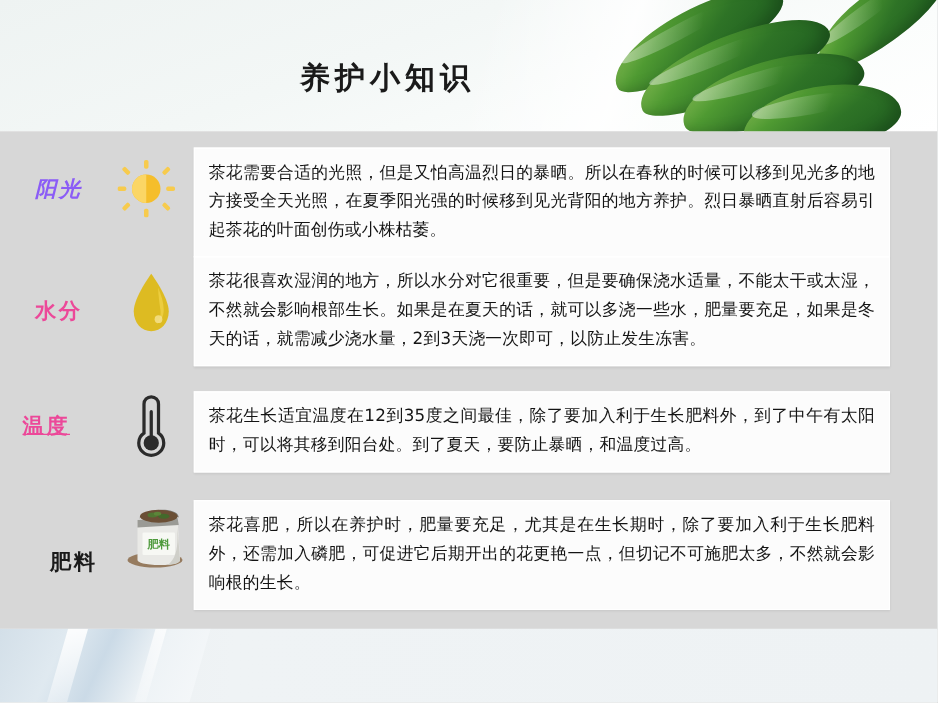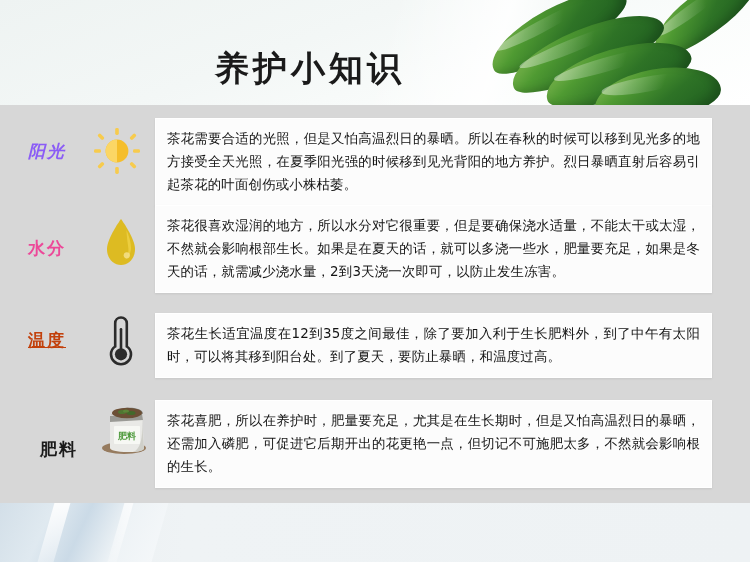--- a/index.html
+++ b/index.html
@@ -26,21 +26,21 @@
     overflow:hidden;
   }
   .header-sheen {
     position:absolute; left:330px; top:-40px; width:340px; height:220px;
     background:linear-gradient(115deg,rgba(255,255,255,0) 20%,rgba(255,255,255,.85) 48%,rgba(255,255,255,0) 60%);
     transform:rotate(-8deg);
   }
   .page-title {
     position:absolute; left:0; top:46px; width:750px;
     text-align:center;
-    font-size:34px; font-weight:bold; color:#1a1a1a;
+    font-size:24px; font-weight:bold; color:#1a1a1a;
     letter-spacing:4px;
     z-index:4;
     padding-right:130px;
   }
 
   
   .leaf-wrap {
     position:absolute; right:-6px; top:-34px;
     width:300px; height:160px;
     z-index:2;
@@ -204,21 +204,21 @@
           <path d="M22.5 12 C25 18 27 24 27 30 C27 35 24.5 39.5 21 41.8 C24 38.5 25 34 24.2 29 C23.6 24.5 22.6 18.5 22.5 12 Z" fill="#F0D349" opacity=".75"></path>
           <circle cx="22.8" cy="37.3" r="3.1" fill="#F5E08C" opacity=".85"></circle>
         </svg>
       </div>
     </div>
     <div class="textbox">茶花很喜欢湿润的地方，所以水分对它很重要，但是要确保浇水适量，不能太干或太湿，不然就会影响根部生长。如果是在夏天的话，就可以多浇一些水，肥量要充足，如果是冬天的话，就需减少浇水量，2到3天浇一次即可，以防止发生冻害。</div>
   </div>
 
   <div class="row r3">
     <div class="label-col">
-      <div class="cat-label" style="left:28px; top:16px; color:#c2410c;text-decoration:underline;">温度</div>
+      <div class="cat-label" style="left:18px; top:16px; color:#ec4899;text-decoration:underline;">温度</div>
       <div class="cat-icon" style="left:108px; top:3px;">
         <svg class="thermo" viewBox="0 0 26 50">
           <path d="M13 1.5 C9.7 1.5 7.2 4 7.2 7.2 L7.2 30.5 C4.6 32.2 3 35 3 38.3 C3 43.7 7.5 48.2 13 48.2 C18.5 48.2 23 43.7 23 38.3 C23 35 21.4 32.2 18.8 30.5 L18.8 7.2 C18.8 4 16.3 1.5 13 1.5 Z" fill="none" stroke="#2B2B2B" stroke-width="2.6"></path>
           <circle cx="13" cy="38.3" r="6.1" fill="#2B2B2B"></circle>
           <rect x="11.7" y="12" width="2.6" height="24" rx="1.3" fill="#2B2B2B"></rect>
         </svg>
       </div>
     </div>
     <div class="textbox">茶花生长适宜温度在12到35度之间最佳，除了要加入利于生长肥料外，到了中午有太阳时，可以将其移到阳台处。到了夏天，要防止暴晒，和温度过高。</div>
   </div>
@@ -235,21 +235,21 @@
           <ellipse cx="29" cy="13" rx="15" ry="5.2" fill="#6B4F35"></ellipse>
           <ellipse cx="24" cy="12" rx="4" ry="2" fill="#4E7A32" opacity=".9"></ellipse>
           <ellipse cx="33" cy="13" rx="4.5" ry="2" fill="#3F6B2A" opacity=".9"></ellipse>
           <ellipse cx="28" cy="11" rx="3" ry="1.6" fill="#5C8A3A" opacity=".9"></ellipse>
           <rect x="16" y="26" width="26" height="18" rx="1" fill="#F7F8F4"></rect>
           <text x="29" y="38.5" font-size="9" font-weight="bold" text-anchor="middle" fill="#4E9A3C" font-family="'DejaVu Sans',sans-serif">肥料</text>
           <path d="M44 22 L46 48 C46 50 43 51.5 36 52 C42 48 44 40 44 30 Z" fill="#CFCFC9"></path>
         </svg>
       </div>
     </div>
-    <div class="textbox">茶花喜肥，所以在养护时，肥量要充足，尤其是在生长期时，但是又怕高温烈日的暴晒，还需加入磷肥，可促进它后期开出的花更艳一点，但切记不可施肥太多，不然就会影响根的生长。</div>
+    <div class="textbox">茶花喜肥，所以在养护时，肥量要充足，尤其是在生长期时，除了要加入利于生长肥料外，还需加入磷肥，可促进它后期开出的花更艳一点，但切记不可施肥太多，不然就会影响根的生长。</div>
   </div>
 
   <div class="footer">
     <div class="footer-glass"></div>
     <div class="footer-streak"></div>
     <div class="footer-streak2"></div>
   </div>
 
 </div>
 

